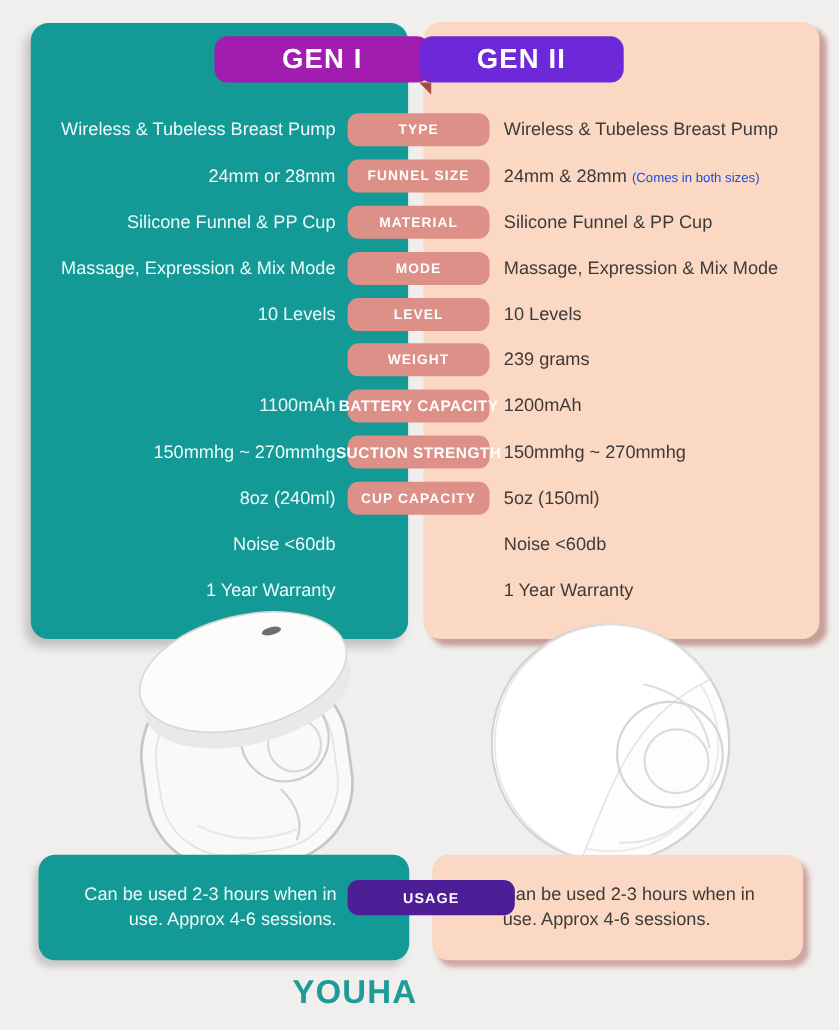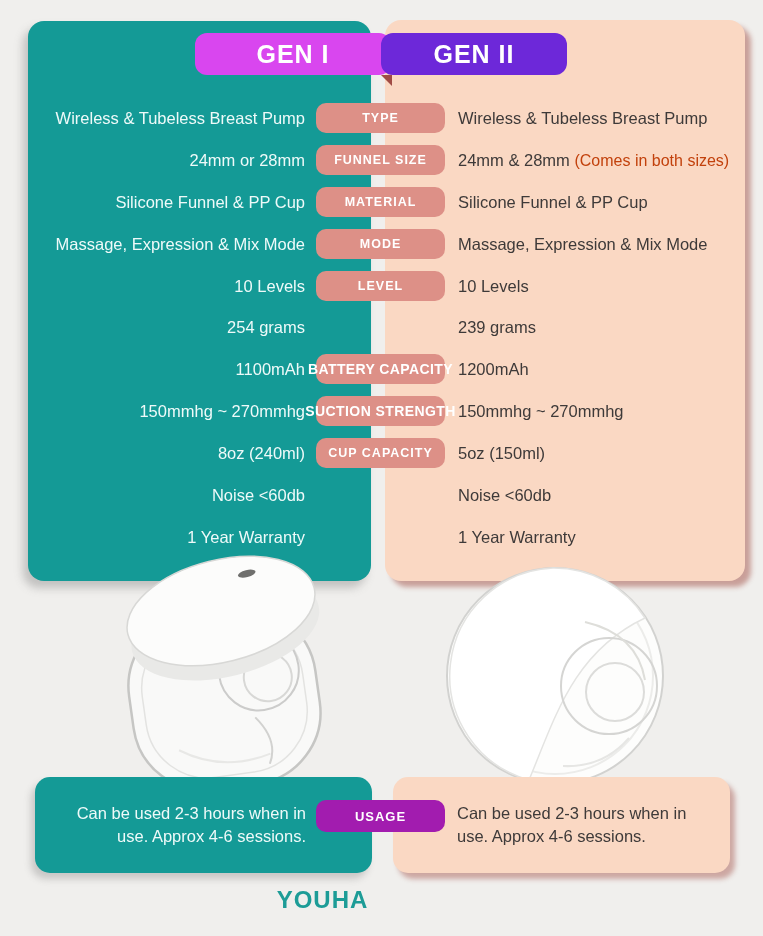--- a/index.html
+++ b/index.html
@@ -11,57 +11,57 @@
   
   .panel{position:absolute; top:21px; height:560px; border-radius:16px;}
   .panel-gen1{left:28px; width:343px; background:#149a96;
     box-shadow:-5px 7px 9px rgba(110,110,110,.35);}
   .panel-gen2{left:385px; top:20px; width:360px; height:561px; background:#fad8c3;
     box-shadow:6px 6px 5px rgba(153,61,51,.45);}
   
   .hbadge{position:absolute; top:33px; height:42px; border-radius:12px;
     display:flex; align-items:center; justify-content:center;
     color:#ffffff; font-weight:800; font-size:25px; letter-spacing:1px;}
-  .hbadge-gen1{left:195px; width:196px; background:#d946ef;}
+  .hbadge-gen1{left:195px; width:196px; background:#a21caf;}
   .hbadge-gen2{left:381px; width:186px; background:#6d28d9;}
   .notch{position:absolute; left:381px; top:75px; width:0; height:0;
     border-left:11px solid transparent; border-top:11px solid #a04b45;}
   
   .row{position:absolute; left:0; width:661px; height:32px;}
   .val{position:absolute; top:0; height:32px; line-height:32px;
     font-size:16.5px; white-space:nowrap;}
   .val-gen1{left:30px; width:275px; text-align:right; color:#eefaf9;}
   .val-gen2{left:458px; width:295px; text-align:left; color:#3e3a39;}
-  .val-gen2 .note{font-size:16px; color:#c2410c;}
+  .val-gen2 .note{font-size:12px; color:#1d4ed8;}
   .badge{position:absolute; left:316px; top:1px; width:129px; height:30px;
     background:#dd9087; border-radius:10px;
     display:flex; align-items:center; justify-content:center;
     color:#ffffff; font-weight:700; font-size:12.5px; letter-spacing:1px;
     white-space:nowrap;}
   .badge.sm{font-size:14px; letter-spacing:.4px;}
   
   .product{position:absolute;}
   .product-gen1{left:103px; top:553px; width:252px; height:242px;}
   .product-gen2{left:413px; top:560px; width:288px; height:232px;}
   
   .usage{position:absolute; top:777px; height:96px; border-radius:15px;
     display:flex; align-items:center; font-size:16.5px; line-height:1.4;}
   .usage-gen1{left:35px; width:337px; background:#149a96; color:#eefaf9;
     box-shadow:-4px 6px 7px rgba(110,110,110,.3);}
   .usage-gen1 .usage-text{width:100%; text-align:right; padding:0 66px 0 28px; box-sizing:border-box;}
   .usage-gen2{left:393px; width:337px; background:#fad8c3; color:#3e3a39;
     box-shadow:5px 6px 5px rgba(153,61,51,.4);}
   .usage-gen2 .usage-text{width:100%; text-align:left; padding:0 24px 0 64px; box-sizing:border-box;}
-  .usage-badge{position:absolute; left:316px; top:800px; width:129px; height:32px;
-    background:#a21caf; border-radius:10px;
+  .usage-badge{position:absolute; left:316px; top:800px; width:152px; height:32px;
+    background:#4c1d95; border-radius:10px;
     display:flex; align-items:center; justify-content:center;
     color:#ffffff; font-weight:700; font-size:13px; letter-spacing:1px;}
   
   .logo{position:absolute; left:0; top:886px; width:645px; text-align:center;
-    color:#1d9c97; font-weight:800; font-size:24px; letter-spacing:1px;}
+    color:#1d9c97; font-weight:800; font-size:30px; letter-spacing:1px;}
 </style>
 </head>
 <body>
 
 <div class="canvas">
 
   <div class="panel panel-gen1"></div>
   <div class="panel panel-gen2"></div>
 
   <div class="hbadge hbadge-gen1">GEN I</div>
@@ -87,21 +87,21 @@
     <div class="val val-gen1">Massage, Expression &amp; Mix Mode</div>
     <div class="badge">MODE</div>
     <div class="val val-gen2"><span>Massage, Expression &amp; Mix Mode</span></div>
   </div>
   <div class="row" style="top:270px">
     <div class="val val-gen1">10 Levels</div>
     <div class="badge">LEVEL</div>
     <div class="val val-gen2"><span>10 Levels</span></div>
   </div>
   <div class="row" style="top:311px">
-    <div class="val val-gen1">254 grams</div>
+    <div class="badge">WEIGHT</div>
     <div class="val val-gen2"><span>239 grams</span></div>
   </div>
   <div class="row" style="top:353px">
     <div class="val val-gen1">1100mAh</div>
     <div class="badge sm">BATTERY CAPACITY</div>
     <div class="val val-gen2"><span>1200mAh</span></div>
   </div>
   <div class="row" style="top:395px">
     <div class="val val-gen1">150mmhg ~ 270mmhg</div>
     <div class="badge sm">SUCTION STRENGTH</div>

